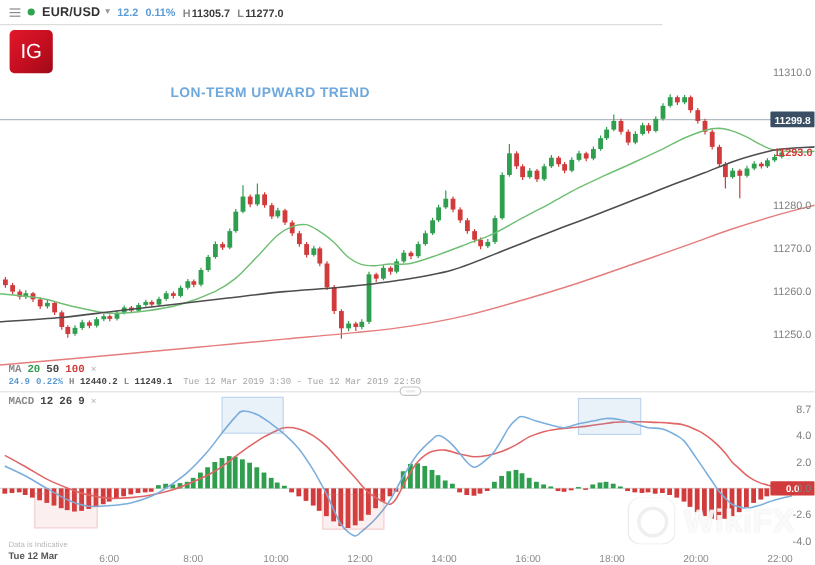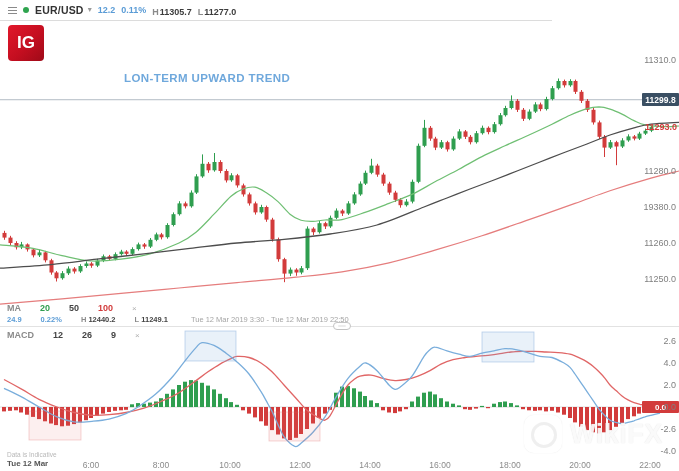--- a/index.html
+++ b/index.html
@@ -14,36 +14,36 @@
   .symbol{font-size:10.5px;font-weight:700;color:#333;letter-spacing:.2px;}
   .chev{font-size:8px;color:#9a9a9a;margin-left:-2px;transform:translateY(-1px);}
   .blue{color:#5b9cd6;}
   .tb-num{font-size:9px;font-weight:700;}
   .hl-k{font-size:9px;color:#8a8a8a;font-weight:700;}
   .hl-v{font-size:9px;color:#3c3c3c;font-weight:700;margin-left:1px;}
   
   .logo{position:absolute;left:8px;top:25px;width:36px;height:36px;border-radius:4px;
         background:linear-gradient(135deg,#e2182b 0%,#c40e20 55%,#9e0a18 100%);
         display:flex;align-items:center;justify-content:center;}
-  .logo span{color:#fff;font-size:17px;font-weight:700;letter-spacing:0;}
-  
-  .trend-title{position:absolute;left:124px;top:72px;font-size:11.5px;font-weight:700;
+  .logo span{color:#fff;font-size:17px;font-weight:400;letter-spacing:0;}
+  
+  .trend-title{position:absolute;left:142px;top:72px;font-size:11.5px;font-weight:700;
                color:#6fa8dc;letter-spacing:.4px;}
   
   #chart-svg{position:absolute;left:0;top:0;}
   
   .ax-label{position:absolute;right:3px;font-size:9px;color:#7f7f7f;line-height:10px;}
   .tick-label{position:absolute;top:460px;font-size:8.5px;color:#8a8a8a;transform:translateX(-50%);}
   .price-badge{position:absolute;right:0;top:93px;width:37px;height:13px;background:#3a4f63;color:#fff;
                font-size:8.5px;font-weight:700;display:flex;align-items:center;justify-content:center;border-radius:1px;}
   .last-price{position:absolute;right:2px;top:122px;font-size:9px;font-weight:700;color:#d23b3b;}
   .macd-badge{position:absolute;right:0;top:401px;width:37px;height:12px;background:#d23b3b;color:#fff;
               font-size:8px;font-weight:700;display:flex;align-items:center;justify-content:center;border-radius:1px;}
   
-  .legend{position:absolute;left:7px;display:flex;align-items:center;gap:19px;white-space:nowrap;}
+  .legend{position:absolute;left:7px;display:flex;align-items:center;gap:5px;white-space:nowrap;font-family:Liberation Mono, monospace;}
   .lg-ma{top:303px;font-size:9px;}
   .lg-range{top:315px;font-size:7.5px;}
   .lg-macd{top:330px;font-size:9px;justify-content:flex-end;}
   .lg-gray{color:#8a8a8a;font-weight:700;}
   .lg-green{color:#2f9e4f;font-weight:700;}
   .lg-dark{color:#444;font-weight:700;}
   .lg-red{color:#d23b3b;font-weight:700;}
   .lg-x{color:#b0b0b0;font-size:8px;cursor:pointer;font-weight:400;}
   .lg-bluev{color:#5b9cd6;font-weight:700;}
   .lg-dates{color:#a5a5a5;font-weight:400;margin-left:4px;}
@@ -482,24 +482,24 @@
     <span class="wm-logo"></span>
     <span class="wm-text">WikiFX</span>
   </div>
 
   <div class="data-note">Data is Indicative</div>
   <div class="axis-date">Tue 12 Mar</div>
   <div id="time-ticks"></div>
 
 <div class="ax-label" style="top: 55px;">11310.0</div>
     <div class="ax-label" style="top: 166px;">11280.0</div>
-    <div class="ax-label" style="top: 202px;">19380.0</div>
+    <div class="ax-label" style="top: 202px;">11270.0</div>
     <div class="ax-label" style="top: 238px;">11260.0</div>
     <div class="ax-label" style="top: 274px;">11250.0</div>
-    <div class="ax-label" style="top: 336px;">2.6</div>
+    <div class="ax-label" style="top: 336px;">8.7</div>
     <div class="ax-label" style="top: 358px;">4.0</div>
     <div class="ax-label" style="top: 380px;">2.0</div>
     <div class="ax-label" style="top: 402px;">0.0</div>
     <div class="ax-label" style="top: 424px;">-2.6</div>
     <div class="ax-label" style="top: 446px;">-4.0</div>
     <div class="tick-label" style="left: 91px;">6:00</div>
     <div class="tick-label" style="left: 161px;">8:00</div>
     <div class="tick-label" style="left: 230px;">10:00</div>
     <div class="tick-label" style="left: 300px;">12:00</div>
     <div class="tick-label" style="left: 370px;">14:00</div>

